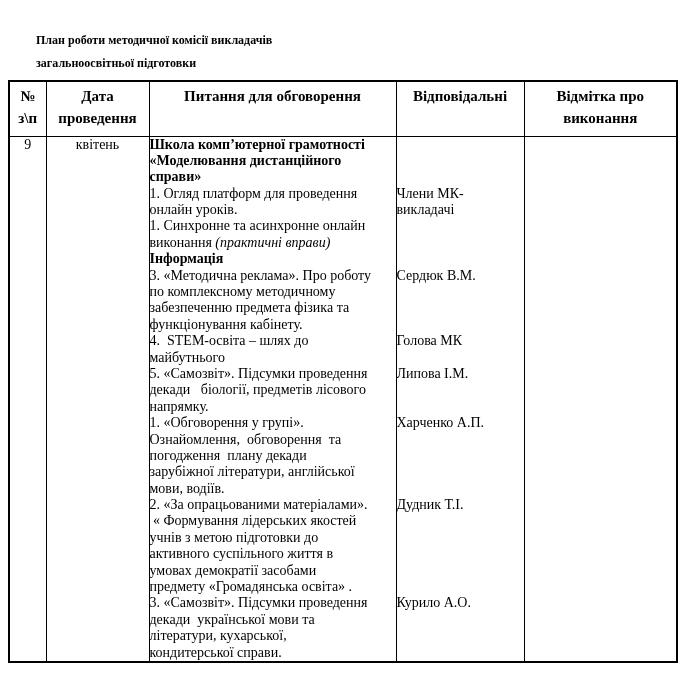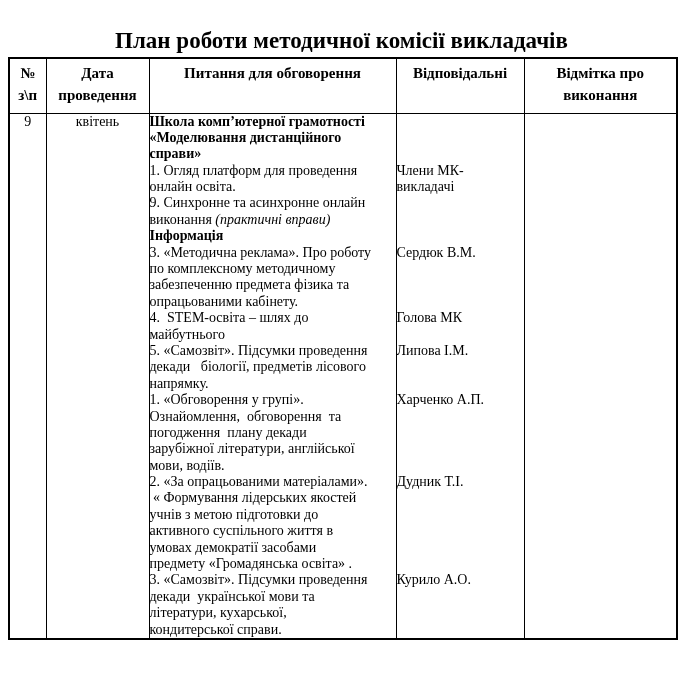--- a/index.html
+++ b/index.html
@@ -4,24 +4,25 @@
 <style>
   html, body { margin: 0; padding: 0; }
   body {
     width: 683px; height: 688px;
     background: #ffffff; color: #000000;
     font-family: "Liberation Serif", serif;
     overflow: hidden;
   }
   .title {
     padding-top: 29px;
-    text-align: center;
+    text-align: left;
     font-weight: bold;
-    font-size: 23px;
+    font-size: 12px;
     line-height: 23px;
+    padding-left: 36px;
   }
   .plan-table {
     border-collapse: collapse;
     table-layout: fixed;
     width: 668px;
     margin: 5px 0 0 8px;
     border: 2px solid #000;
   }
   .plan-table th, .plan-table td {
     border: 1px solid #000;
@@ -55,20 +56,21 @@
   .b { font-weight: bold; }
   .i { font-style: italic; }
 </style>
 </head>
 <body>
 
 <div class="page">
 
   <div class="title">
     <div>План роботи методичної комісії викладачів</div>
+    <div>загальноосвітньої підготовки</div>
   </div>
 
   <table class="plan-table">
     <colgroup>
       <col style="width:37px">
       <col style="width:103px">
       <col style="width:247px">
       <col style="width:128px">
       <col style="width:153px">
     </colgroup>
@@ -96,28 +98,28 @@
     </thead>
     <tbody>
       <tr>
         <td class="num-cell">9</td>
         <td class="date-cell">квітень</td>
         <td class="q-cell">
             <div class="line"><span class="b">Школа комп’ютерної грамотності</span></div>
             <div class="line"><span class="b">«Моделювання дистанційного</span></div>
             <div class="line"><span class="b">справи»</span></div>
             <div class="line"><span>1. Огляд платформ для проведення</span></div>
-            <div class="line"><span>онлайн освіта.</span></div>
-            <div class="line"><span>9. Синхронне та асинхронне онлайн</span></div>
+            <div class="line"><span>онлайн уроків.</span></div>
+            <div class="line"><span>1. Синхронне та асинхронне онлайн</span></div>
             <div class="line"><span>виконання </span><span class="i">(практичні вправи)</span></div>
             <div class="line"><span class="b">Інформація</span></div>
             <div class="line"><span>3. «Методична реклама». Про роботу</span></div>
             <div class="line"><span>по комплексному методичному</span></div>
             <div class="line"><span>забезпеченню предмета фізика та</span></div>
-            <div class="line"><span>опрацьованими кабінету.</span></div>
+            <div class="line"><span>функціонування кабінету.</span></div>
             <div class="line"><span>4.  STEM-освіта – шлях до</span></div>
             <div class="line"><span>майбутнього</span></div>
             <div class="line"><span>5. «Самозвіт». Підсумки проведення</span></div>
             <div class="line"><span>декади   біології, предметів лісового</span></div>
             <div class="line"><span>напрямку.</span></div>
             <div class="line"><span>1. «Обговорення у групі».</span></div>
             <div class="line"><span>Ознайомлення,  обговорення  та</span></div>
             <div class="line"><span>погодження  плану декади</span></div>
             <div class="line"><span>зарубіжної літератури, англійської</span></div>
             <div class="line"><span>мови, водіїв.</span></div>

